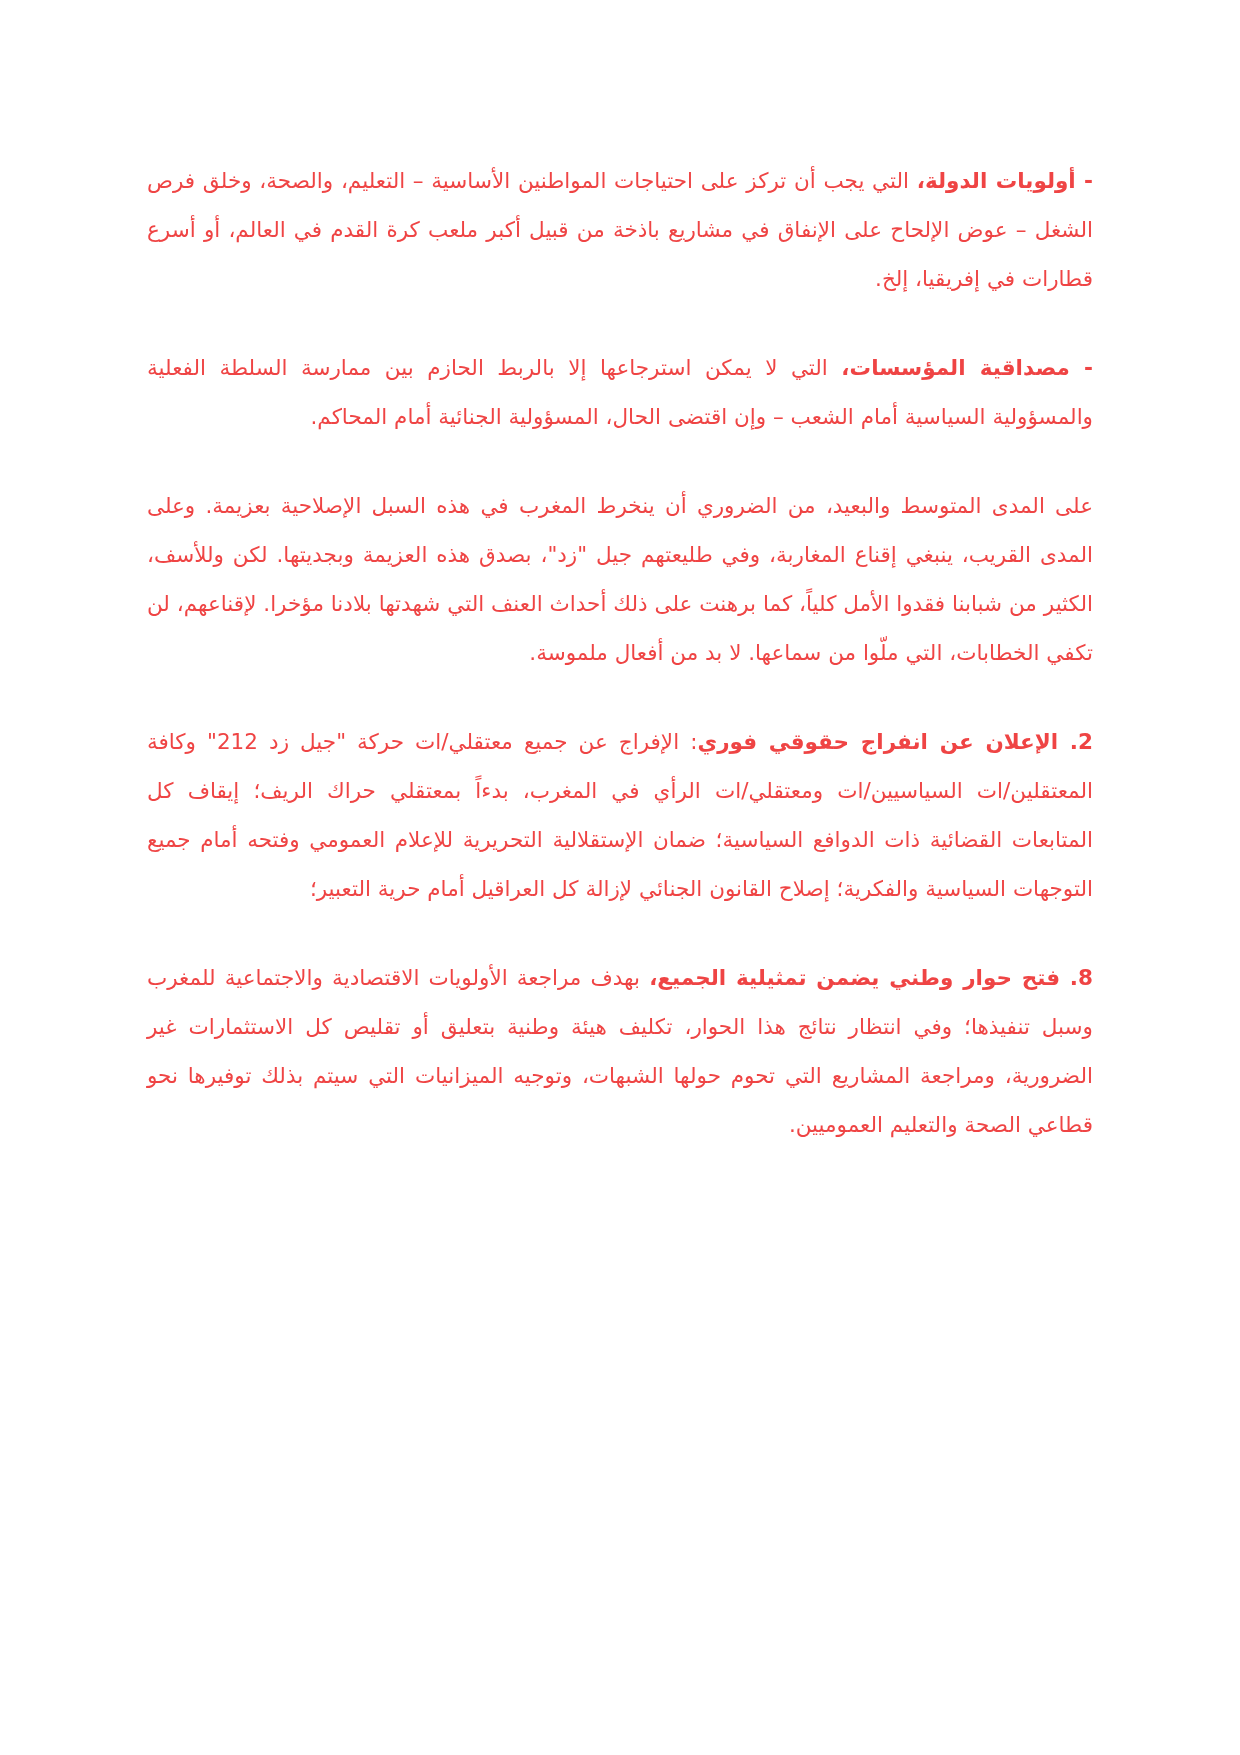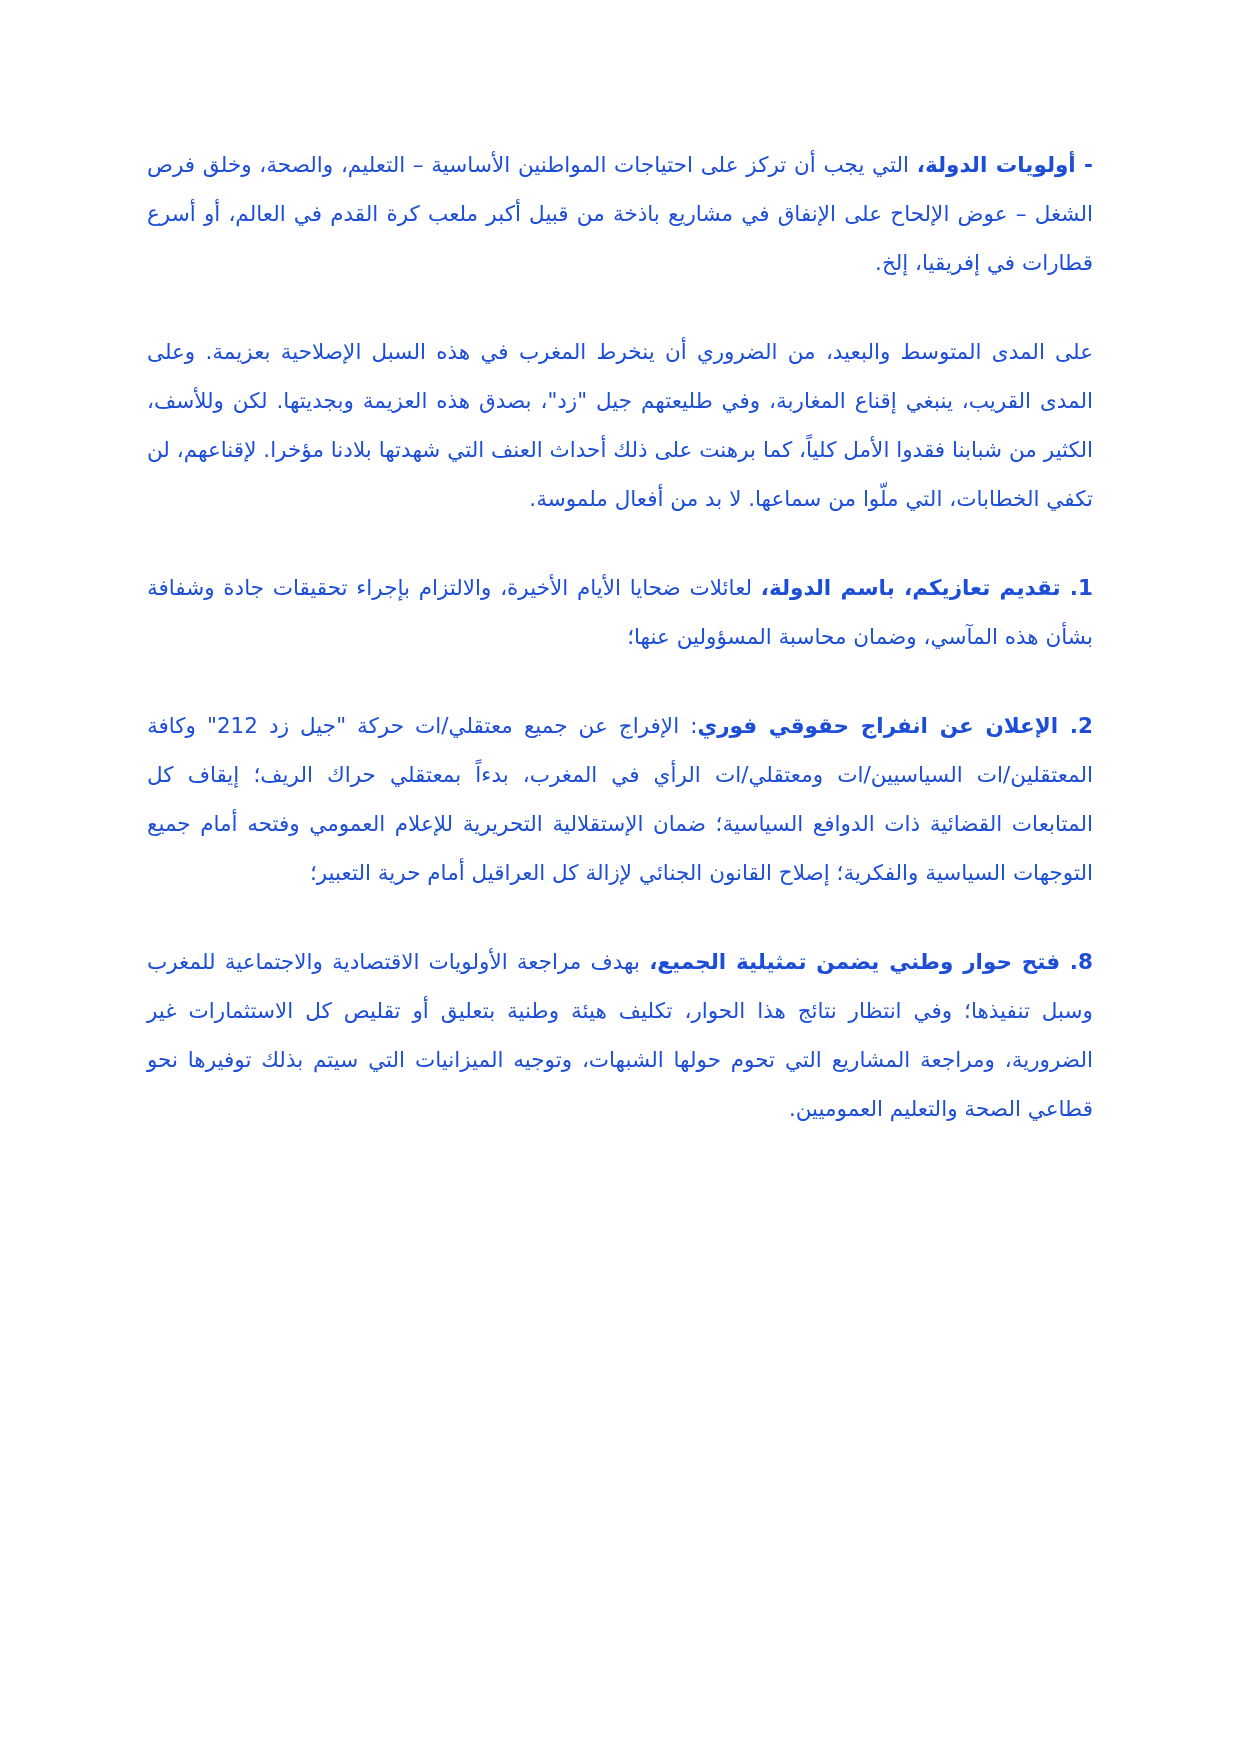--- a/index.html
+++ b/index.html
@@ -9,48 +9,48 @@
     }
     body {
       width: 1240px;
       height: 1755px;
       overflow: hidden;
       position: relative;
     }
     .page {
       position: absolute;
       left: 147px;
-      top: 140px;
+      top: 156px;
       width: 946px;
       direction: rtl;
-      color: #1d4ed8;
+      color: #ef4444;
       font-family: "DejaVu Sans", sans-serif;
       font-size: 21.5px;
       line-height: 49px;
     }
     .para {
       margin: 0 0 40px 0;
       text-align: justify;
       text-align-last: right;
     }
     .para b {
       font-weight: bold;
     }
   </style>
 </head>
 <body>
 
 <div class="page">
 
   <p class="para"><b>- أولويات الدولة،</b><span> التي يجب أن تركز على احتياجات المواطنين الأساسية – التعليم، والصحة، وخلق فرص الشغل – عوض الإلحاح على الإنفاق في مشاريع باذخة من قبيل أكبر ملعب كرة القدم في العالم، أو أسرع قطارات في إفريقيا، إلخ.</span></p>
 
+  <p class="para"><b>- مصداقية المؤسسات،</b><span> التي لا يمكن استرجاعها إلا بالربط الحازم بين ممارسة السلطة الفعلية والمسؤولية السياسية أمام الشعب – وإن اقتضى الحال، المسؤولية الجنائية أمام المحاكم.</span></p>
 
   <p class="para"><span>على المدى المتوسط والبعيد، من الضروري أن ينخرط المغرب في هذه السبل الإصلاحية بعزيمة. وعلى المدى القريب، ينبغي إقناع المغاربة، وفي طليعتهم جيل "زد"، بصدق هذه العزيمة وبجديتها. لكن وللأسف، الكثير من شبابنا فقدوا الأمل كلياً، كما برهنت على ذلك أحداث العنف التي شهدتها بلادنا مؤخرا. لإقناعهم، لن تكفي الخطابات، التي ملّوا من سماعها. لا بد من أفعال ملموسة.</span></p>
 
 
-  <p class="para"><b>1. تقديم تعازيكم، باسم الدولة،</b><span> لعائلات ضحايا الأيام الأخيرة، والالتزام بإجراء تحقيقات جادة وشفافة بشأن هذه المآسي، وضمان محاسبة المسؤولين عنها؛</span></p>
 
   <p class="para"><b>2. الإعلان عن انفراج حقوقي فوري</b><span>: الإفراج عن جميع معتقلي/ات حركة "جيل زد 212" وكافة المعتقلين/ات السياسيين/ات ومعتقلي/ات الرأي في المغرب، بدءاً بمعتقلي حراك الريف؛ إيقاف كل المتابعات القضائية ذات الدوافع السياسية؛ ضمان الإستقلالية التحريرية للإعلام العمومي وفتحه أمام جميع التوجهات السياسية والفكرية؛ إصلاح القانون الجنائي لإزالة كل العراقيل أمام حرية التعبير؛</span></p>
 
 
   <p class="para"><b>8. فتح حوار وطني يضمن تمثيلية الجميع،</b><span> بهدف مراجعة الأولويات الاقتصادية والاجتماعية للمغرب وسبل تنفيذها؛ وفي انتظار نتائج هذا الحوار، تكليف هيئة وطنية بتعليق أو تقليص كل الاستثمارات غير الضرورية، ومراجعة المشاريع التي تحوم حولها الشبهات، وتوجيه الميزانيات التي سيتم بذلك توفيرها نحو قطاعي الصحة والتعليم العموميين.</span></p>
 
 </div>
 
 </body></html>

